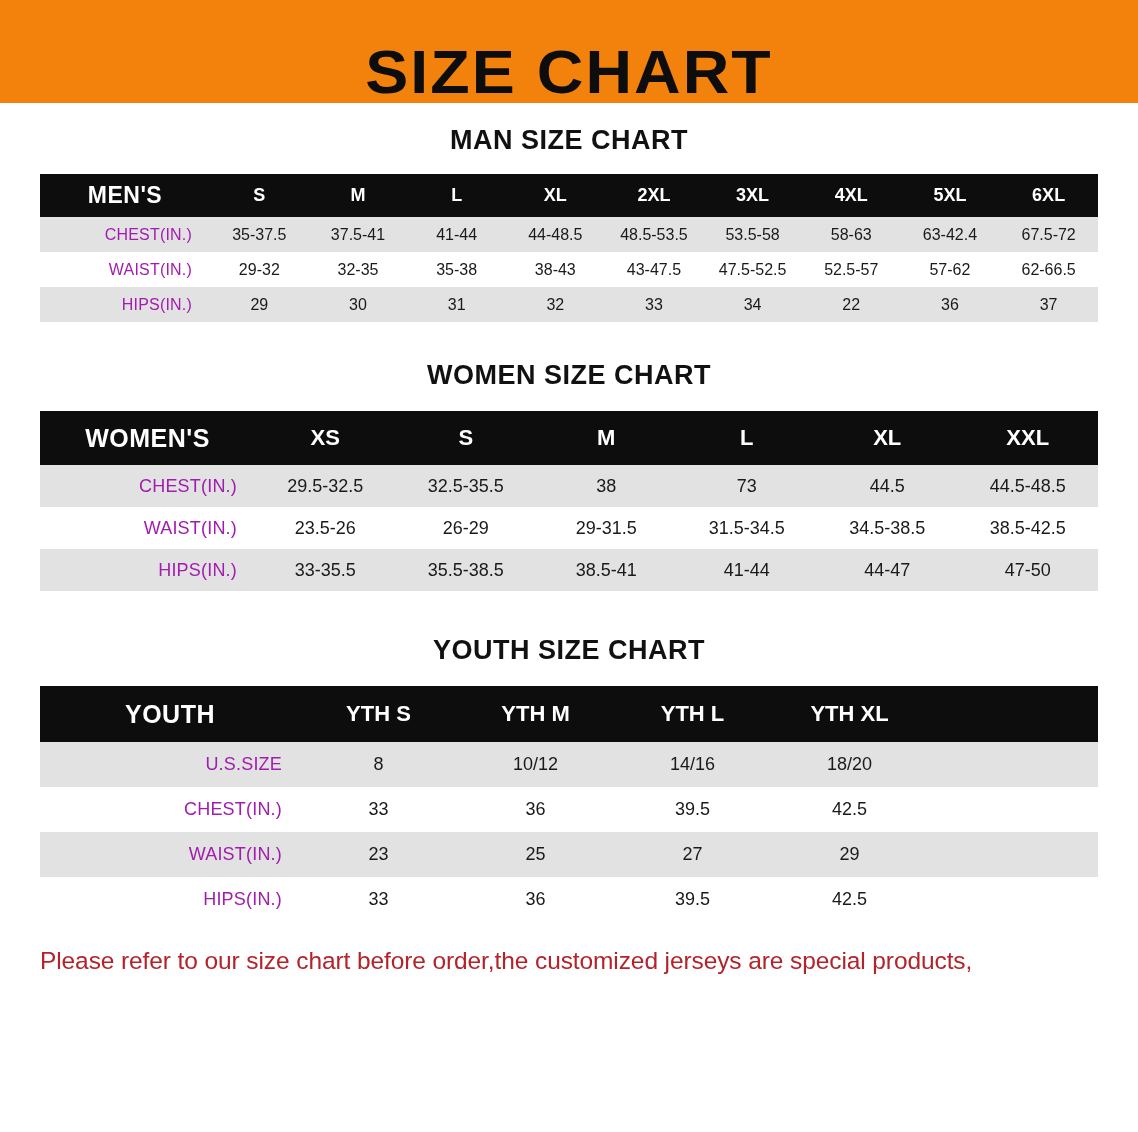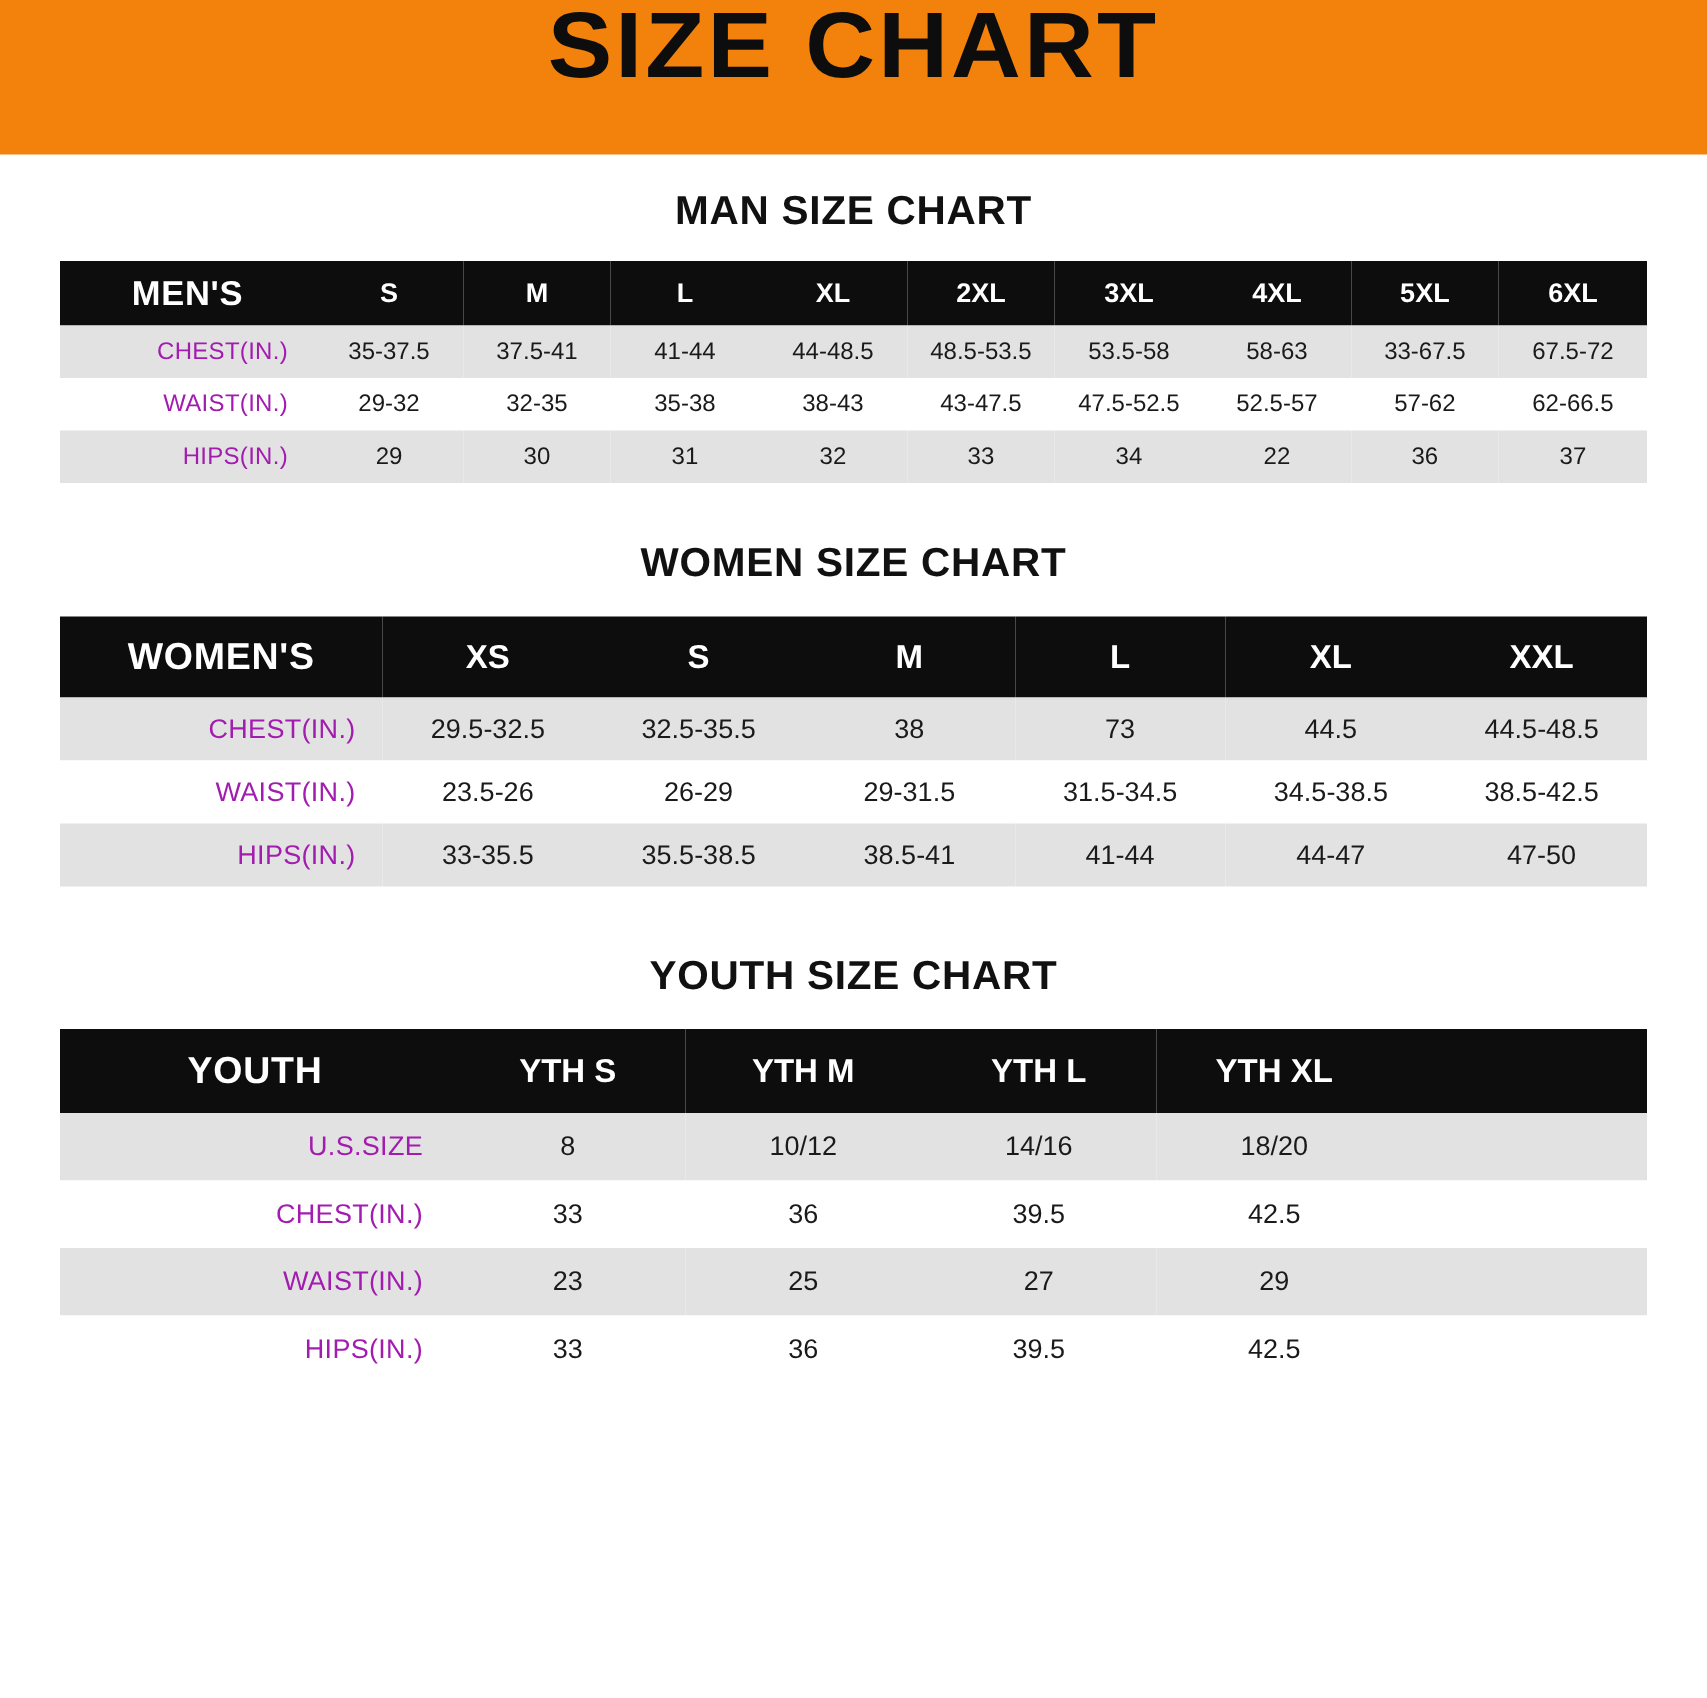--- a/index.html
+++ b/index.html
@@ -19,21 +19,21 @@
     height: 1132px;
     position: relative;
     background: #ffffff;
   }
 
   
   .banner {
     height: 103px;
     background: #f3820d;
     display: flex;
-    align-items: flex-start;
+    align-items: flex-end;
     justify-content: center;
   }
   .banner-title {
     font-family: "Liberation Sans", sans-serif;
     font-weight: bold;
     font-size: 62px;
     letter-spacing: 2px;
     color: #0d0d0d;
     line-height: 1;
     transform: scaleX(1.04);
@@ -149,21 +149,21 @@
       <tbody>
         <tr class="shade">
           <td class="row-label">CHEST(IN.)</td>
           <td>35-37.5</td>
           <td>37.5-41</td>
           <td>41-44</td>
           <td>44-48.5</td>
           <td>48.5-53.5</td>
           <td>53.5-58</td>
           <td>58-63</td>
-          <td>33-67.5</td>
+          <td>63-42.4</td>
           <td>67.5-72</td>
         </tr>
         <tr class="plain">
           <td class="row-label">WAIST(IN.)</td>
           <td>29-32</td>
           <td>32-35</td>
           <td>35-38</td>
           <td>38-43</td>
           <td>43-47.5</td>
           <td>47.5-52.5</td>
@@ -277,15 +277,16 @@
           <td>36</td>
           <td>39.5</td>
           <td>42.5</td>
           <td></td>
         </tr>
       </tbody>
     </table>
   </div>
 
   <div class="note">
+    <div>Please refer to our size chart before order,the customized jerseys are special products,</div>
   </div>
 
 </div>
 
 </body></html>

